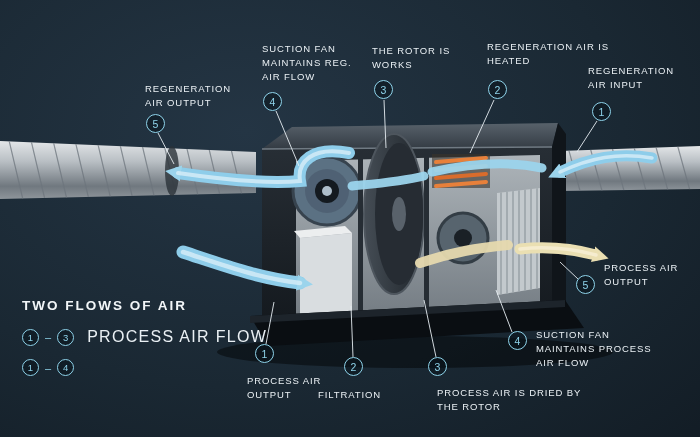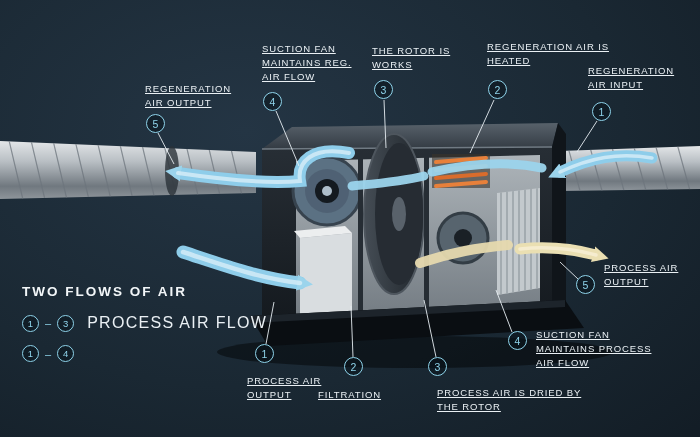--- a/index.html
+++ b/index.html
@@ -6,29 +6,29 @@
   html,body { width:700px; height:437px; overflow:hidden; }
   body { font-family:"Liberation Sans","DejaVu Sans",sans-serif; background:#0e161d; }
   .stage {
     position:relative; width:700px; height:437px; overflow:hidden;
     background:radial-gradient(120% 130% at 35% 30%, #243544 0%, var(--background,#1a2833) 45%, #0d141b 100%);
     color:var(--text,#eef3f6);
   }
   .art { position:absolute; left:0; top:0; }
   .title { position:absolute; left:22px; top:24px; font-size:27px; letter-spacing:3px; font-weight:300; color:#f4f7f9; }
   .title b { font-weight:700; }
-  .c-label { position:absolute; font-size:9.5px; letter-spacing:.9px; line-height:1.45; font-weight:400; color:#eaf0f4;text-decoration:underline; }
+  .c-label { position:absolute; font-size:9.5px; letter-spacing:.9px; line-height:1.45; font-weight:400; color:#eaf0f4; }
   .badge {
     position:absolute; width:19px; height:19px; border-radius:50%;
     border:1.5px solid var(--accent,#8ed3ea); color:var(--accent,#8ed3ea);
     background:rgba(10,20,28,.55); font-size:10.5px;
     display:flex; align-items:center; justify-content:center;
   }
   .legend { position:absolute; left:22px; top:284px; }
-  .legend-title { font-size:13.5px; letter-spacing:2px; font-weight:700; color:#f2f6f8; margin-bottom:15px; }
+  .legend-title { font-size:13.5px; letter-spacing:2px; font-weight:700; color:#f2f6f8; margin-bottom:15px;margin-top:14px; }
   .legend-row { display:flex; align-items:center; gap:6px; margin-bottom:13px; }
   .badge.s { position:static; width:17px; height:17px; font-size:9.5px; flex:0 0 auto; }
   .legend-dash { color:var(--accent,#8ed3ea); font-size:11px; }
   .legend-label { font-size:16px; letter-spacing:1.3px; margin-left:7px; color:#eaf0f4; }
 </style>
 </head>
 <body>
 
 <div class="stage">
 

